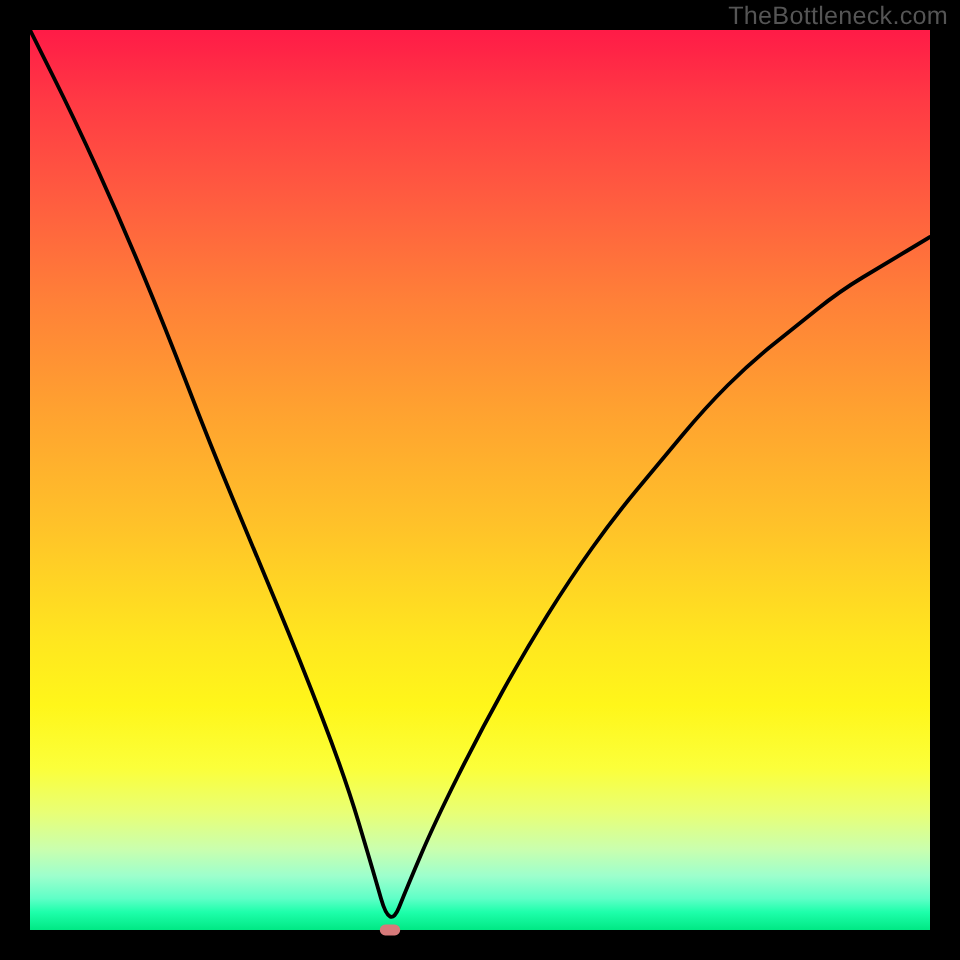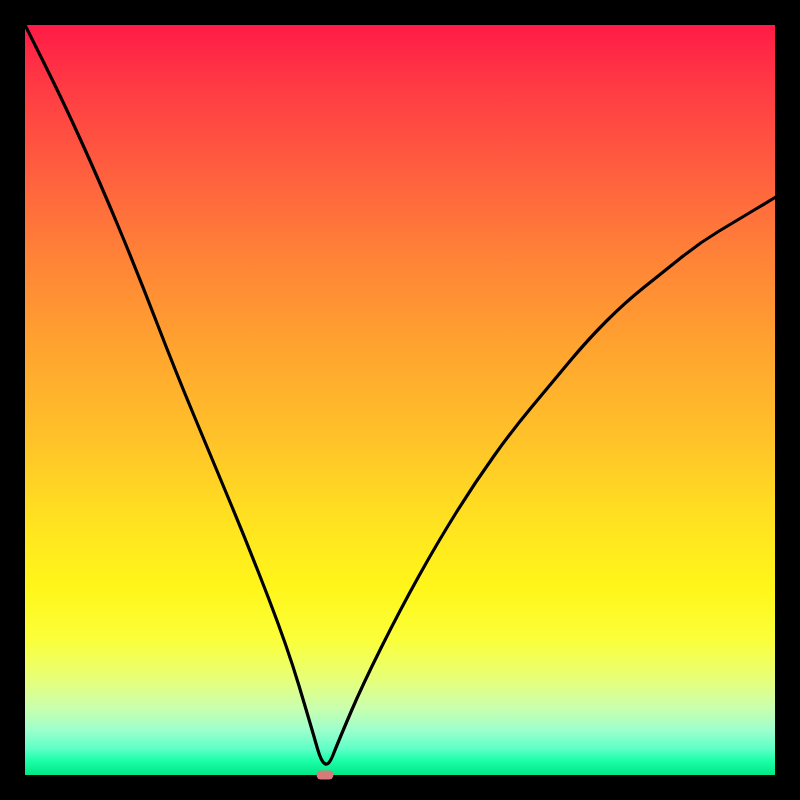--- a/index.html
+++ b/index.html
@@ -66,19 +66,20 @@
     height: 9px;
     border-radius: 5px;
     background: #d77a7a;
     transform: translate(-50%, -50%);
   }
 </style>
 </head>
 <body>
 
 <div class="frame">
+  <div class="watermark">TheBottleneck.com</div>
   <div class="plot">
     <svg class="curve" viewBox="0 0 750 750" preserveAspectRatio="none">
       <path id="curve-path" fill="none" stroke="#000000" stroke-width="3.2" stroke-linecap="round" stroke-linejoin="round" d="M 0,0 Q 0,0 18.75,37.5 Q 37.5,75 56.25,116.25 Q 75,157.5 93.75,202.49999999999997 Q 112.5,247.49999999999994 131.25,296.25 Q 150,345 168.75,390 Q 187.5,435 206.25,480 Q 225,525 243.75,573.75 Q 262.5,622.5 273.75,660 Q 285,697.5 292.5,723.75 Q 300,750 307.5,731.25 Q 315,712.5 326.25,686.25 Q 337.5,660 356.25,622.5 Q 375,585 393.75,551.25 Q 412.50000000000006,517.5 431.25,487.5 Q 450,457.5 468.75,431.25 Q 487.5,405 506.25,382.5 Q 525,360 543.75,337.5 Q 562.5,315.00000000000006 581.25,296.25 Q 600,277.5 618.75,262.5 Q 637.5,247.49999999999994 656.25,232.49999999999997 Q 675,217.5 693.75,206.25 Q 712.5,195 731.25,183.75 T 750,172.5"></path>
     </svg>
     <div id="min-marker" class="marker" style="left: 300px; top: 750px; background: rgb(215, 122, 122);"></div>
   </div>
 </div>
 
 </body></html>

